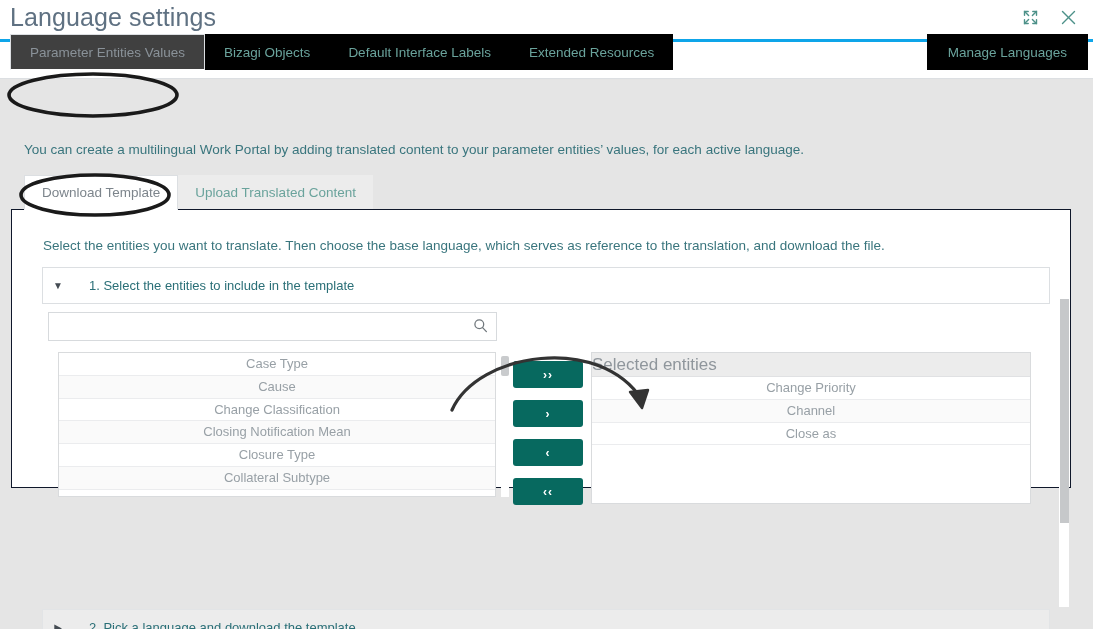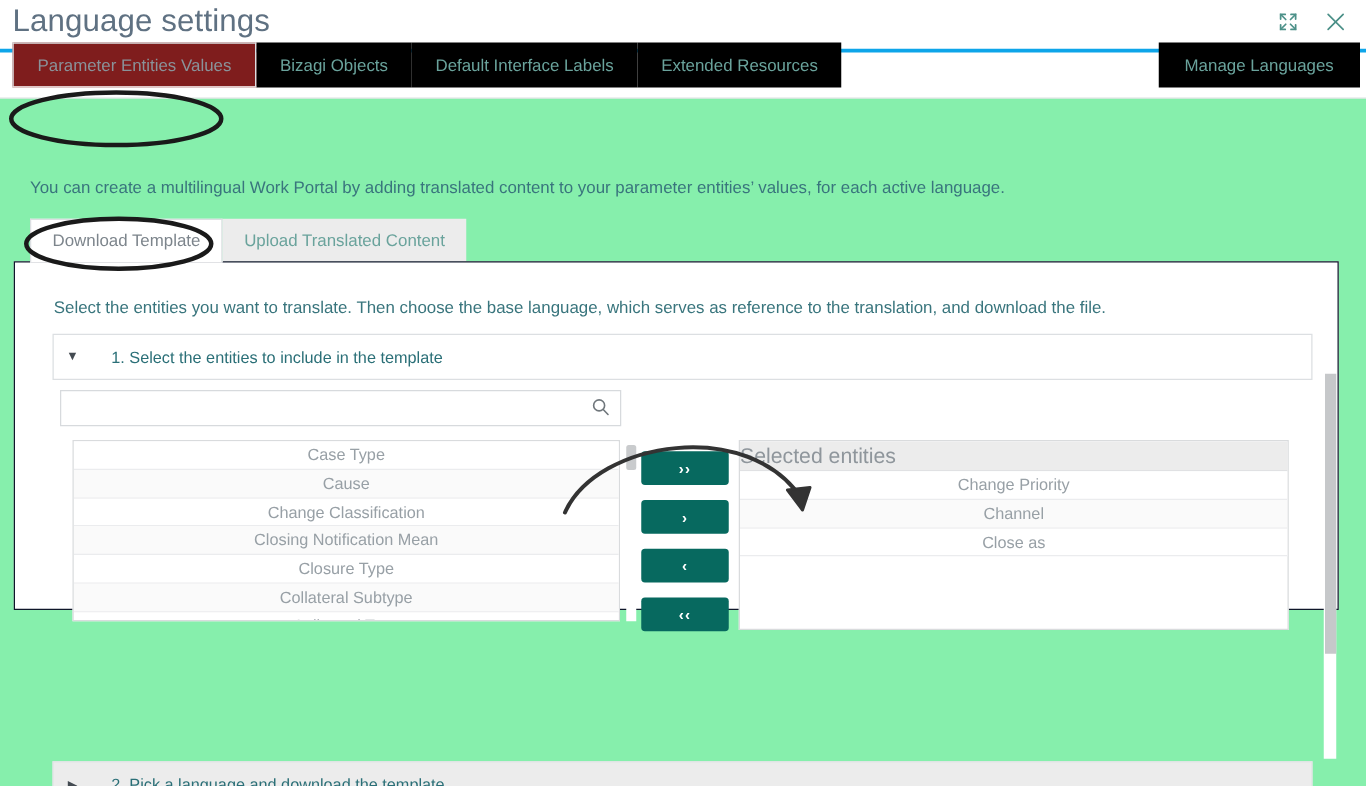--- a/index.html
+++ b/index.html
@@ -82,21 +82,21 @@
     align-items: center;
     padding: 0 19px;
     font-size: 13.5px;
     color: #6aa39c;
     background: #000000;
     white-space: nowrap;
     cursor: pointer;
     box-sizing: border-box;
   }
   .tab.active {
-    background: #7f1d1d;
+    background: #404040;
     color: #8a9299;
     border: 1px solid #dcdfe2;
     border-bottom: 1px solid #ffffff;
     position: relative;
     z-index: 3;
   }
   .tabs-right {
     position: absolute;
     right: 5px;
     top: 34px;
@@ -107,21 +107,21 @@
   .tabs-right .tab {
     padding: 0 21px;
   }
 
   
   .body-area {
     position: absolute;
     left: 0; top: 79px;
     width: 1093px;
     height: 550px;
-    background: #86efac;
+    background: #e5e5e5;
   }
   .intro-text {
     position: absolute;
     left: 24px; top: 63px;
     font-size: 13.5px;
     color: #39757d;
     white-space: nowrap;
   }
 
   

